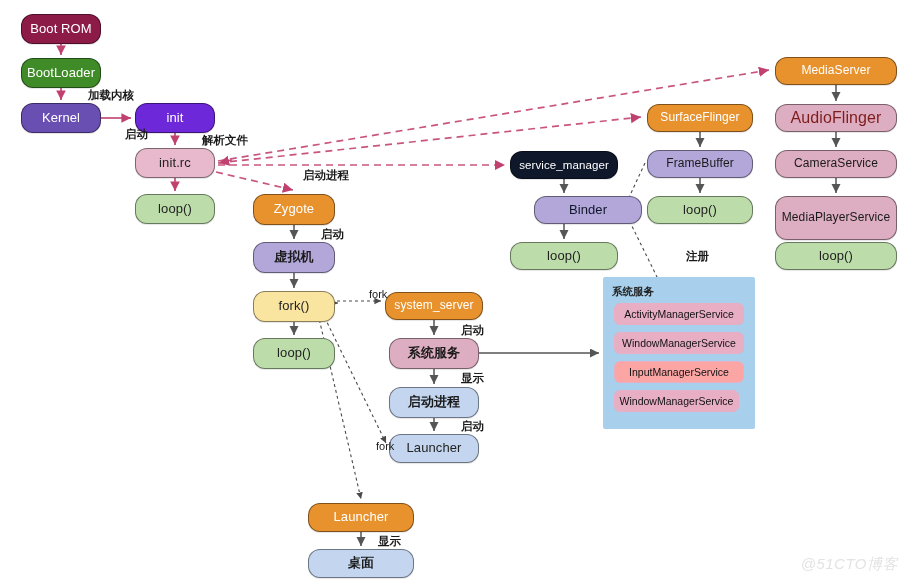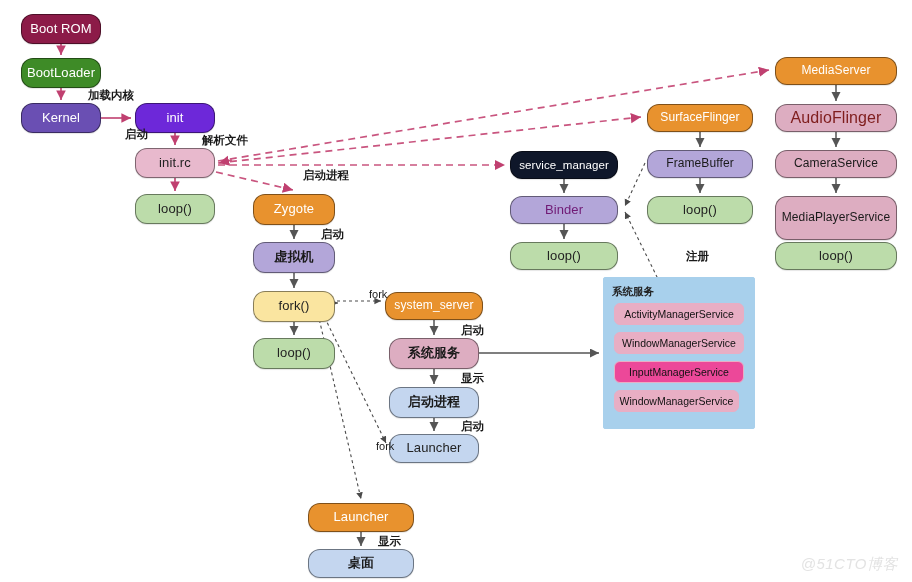--- a/index.html
+++ b/index.html
@@ -167,21 +167,21 @@
       <line x1="836" y1="224" x2="836" y2="239" marker-end="url(#arrGray)"></line>
     </g>
   </svg>
 
   <div class="panel" id="svc-panel" style="left: 603px; top: 277px; width: 152px; height: 152px; background: rgb(168, 208, 236);"></div>
   <div class="panel-title" id="svc-panel-title" style="left: 612px; top: 285px;">系统服务</div>
 
   <div id="svc-host">
       <div class="svc" style="left: 614px; top: 303px; width: 130px; height: 22px; background: rgb(232, 174, 196);">ActivityManagerService</div>
       <div class="svc" style="left: 614px; top: 332px; width: 130px; height: 22px; background: rgb(232, 174, 196);">WindowManagerService</div>
-      <div class="svc" style="left: 614px; top: 361px; width: 130px; height: 22px; background: #ec4899;">InputManagerService</div>
+      <div class="svc" style="left: 614px; top: 361px; width: 130px; height: 22px; background: #fca5a5;">InputManagerService</div>
       <div class="svc" style="left: 614px; top: 390px; width: 125px; height: 22px; background: rgb(232, 174, 196);">WindowManagerService</div>
     </div>
 
   <div id="node-host">
       <div class="node" style="left: 21px; top: 14px; width: 80px; height: 30px; background: rgb(140, 27, 72); color: rgb(255, 255, 255); font-size: 13px;">Boot ROM</div>
       <div class="node" style="left: 21px; top: 58px; width: 80px; height: 30px; background: rgb(62, 139, 39); color: rgb(255, 255, 255); font-size: 13px;">BootLoader</div>
       <div class="node" style="left: 21px; top: 103px; width: 80px; height: 30px; background: rgb(106, 79, 179); color: rgb(255, 255, 255); font-size: 13px;">Kernel</div>
       <div class="node" style="left: 135px; top: 103px; width: 80px; height: 30px; background: #6d28d9; color: rgb(255, 255, 255); font-size: 13px;">init</div>
       <div class="node" style="left: 135px; top: 148px; width: 80px; height: 30px; background: rgb(232, 185, 205); color: rgb(34, 34, 34); font-size: 13px;">init.rc</div>
       <div class="node" style="left: 135px; top: 194px; width: 80px; height: 30px; background: rgb(188, 220, 170); color: rgb(34, 34, 34); font-size: 13px;">loop()</div>
@@ -189,21 +189,21 @@
       <div class="node cn" style="left: 253px; top: 242px; width: 82px; height: 31px; background: rgb(179, 166, 217); color: rgb(26, 26, 26); font-size: 13px;">虚拟机</div>
       <div class="node" style="left: 253px; top: 291px; width: 82px; height: 31px; background: rgb(250, 229, 160); color: rgb(34, 34, 34); font-size: 13px;">fork()</div>
       <div class="node" style="left: 253px; top: 338px; width: 82px; height: 31px; background: rgb(188, 220, 170); color: rgb(34, 34, 34); font-size: 13px;">loop()</div>
       <div class="node" style="left: 385px; top: 292px; width: 98px; height: 28px; background: rgb(232, 146, 46); color: rgb(255, 255, 255); font-size: 12px;">system_server</div>
       <div class="node cn" style="left: 389px; top: 338px; width: 90px; height: 31px; background: rgb(221, 173, 193); color: rgb(26, 26, 26); font-size: 13px;">系统服务</div>
       <div class="node cn" style="left: 389px; top: 387px; width: 90px; height: 31px; background: rgb(196, 214, 239); color: rgb(26, 26, 26); font-size: 13px;">启动进程</div>
       <div class="node" style="left: 389px; top: 434px; width: 90px; height: 29px; background: rgb(196, 214, 239); color: rgb(34, 34, 34); font-size: 13px;">Launcher</div>
       <div class="node" style="left: 308px; top: 503px; width: 106px; height: 29px; background: rgb(232, 146, 46); color: rgb(255, 255, 255); font-size: 13px;">Launcher</div>
       <div class="node cn" style="left: 308px; top: 549px; width: 106px; height: 29px; background: rgb(196, 214, 239); color: rgb(26, 26, 26); font-size: 13px;">桌面</div>
       <div class="node" style="left: 510px; top: 151px; width: 108px; height: 28px; background: #0f172a; color: rgb(255, 255, 255); font-size: 11.5px;">service_manager</div>
-      <div class="node" style="left: 510px; top: 196px; width: 108px; height: 28px; background: rgb(179, 166, 217); color: #701a75; font-size: 13px;">Binder</div>
+      <div class="node" style="left: 534px; top: 196px; width: 108px; height: 28px; background: rgb(179, 166, 217); color: #0f172a; font-size: 13px;">Binder</div>
       <div class="node" style="left: 510px; top: 242px; width: 108px; height: 28px; background: rgb(188, 220, 170); color: rgb(34, 34, 34); font-size: 13px;">loop()</div>
       <div class="node" style="left: 647px; top: 104px; width: 106px; height: 28px; background: rgb(232, 146, 46); color: rgb(255, 255, 255); font-size: 12px;">SurfaceFlinger</div>
       <div class="node" style="left: 647px; top: 150px; width: 106px; height: 28px; background: rgb(179, 166, 217); color: rgb(26, 26, 26); font-size: 12px;">FrameBuffer</div>
       <div class="node" style="left: 647px; top: 196px; width: 106px; height: 28px; background: rgb(188, 220, 170); color: rgb(34, 34, 34); font-size: 13px;">loop()</div>
       <div class="node" style="left: 775px; top: 57px; width: 122px; height: 28px; background: rgb(232, 146, 46); color: rgb(255, 255, 255); font-size: 12px;">MediaServer</div>
       <div class="node" style="left: 775px; top: 104px; width: 122px; height: 28px; background: rgb(221, 173, 193); color: #7f1d1d; font-size: 16px;">AudioFlinger</div>
       <div class="node" style="left: 775px; top: 150px; width: 122px; height: 28px; background: rgb(221, 173, 193); color: rgb(26, 26, 26); font-size: 12px;">CameraService</div>
       <div class="node" style="left: 775px; top: 196px; width: 122px; height: 44px; background: rgb(221, 173, 193); color: rgb(26, 26, 26); font-size: 12px;">MediaPlayerService</div>
       <div class="node" style="left: 775px; top: 242px; width: 122px; height: 28px; background: rgb(188, 220, 170); color: rgb(34, 34, 34); font-size: 13px;">loop()</div>
     </div>

